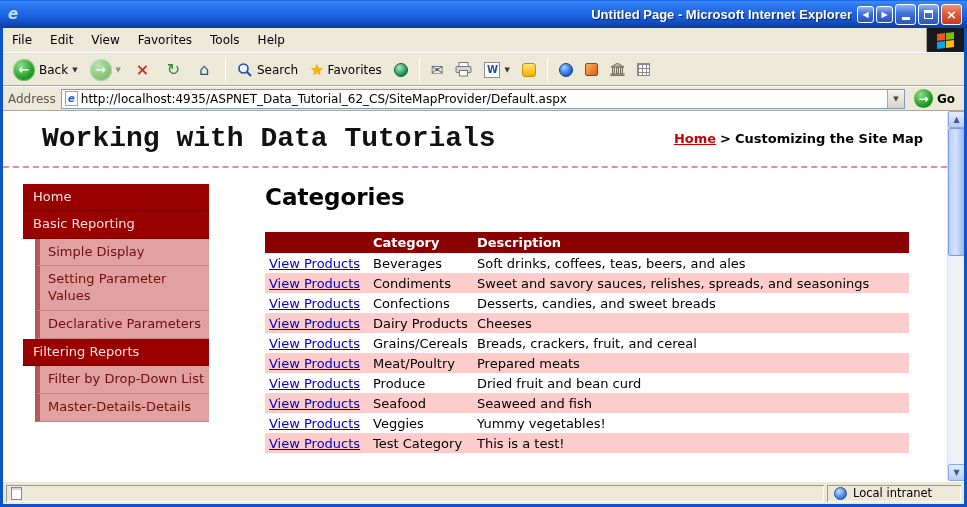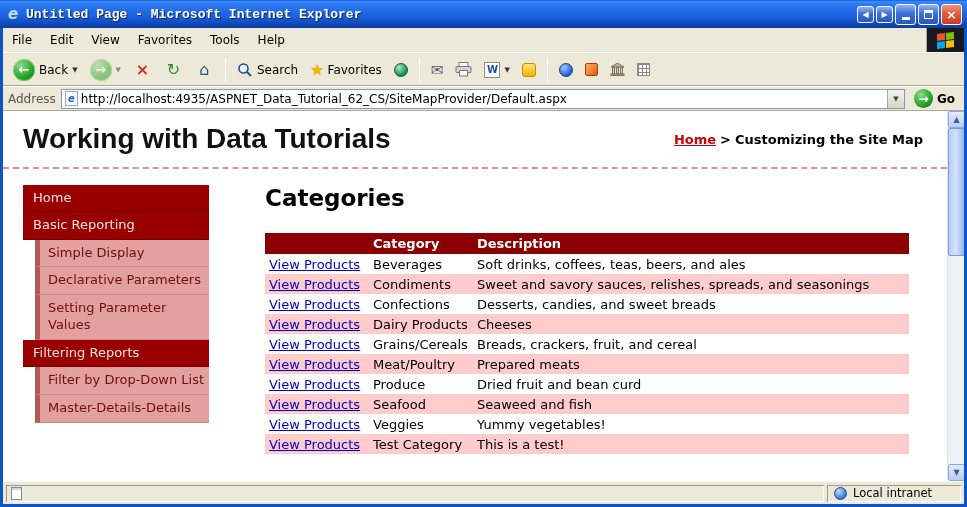--- a/index.html
+++ b/index.html
@@ -15,21 +15,21 @@
 
   
   .titlebar {
     height: 28px; flex: 0 0 28px;
     background: linear-gradient(180deg,#0A59E8 0%,#3F8CF5 6%,#2D7BF2 14%,#1A5FE0 60%,#1048B8 86%,#0B3E9F 100%);
     display: flex; align-items: center; padding: 0 5px; gap: 5px;
     margin-left: -3px; margin-right: -3px;
   }
   .ie-ico { font-style: italic; font-weight: bold; font-size: 15px; color: #BFE0FF; width: 16px; text-align: center; }
   .win-title { flex: 1; color: #fff; font-weight: bold; font-size: 13px; text-shadow: 1px 1px 1px rgba(0,0,0,.6);
-               white-space: nowrap; overflow: hidden; font-family: Liberation Mono, monospace; }
+               white-space: nowrap; overflow: hidden; font-family: Liberation Sans, sans-serif; text-align: right; }
   .winbtns { display: flex; gap: 2px; align-items: center; }
   .wbtn {
     width: 21px; height: 21px; border-radius: 3px;
     border: 1px solid #fff;
     background: linear-gradient(180deg,#8FB4F4 0%,#3E6FD6 45%,#2A58BC 100%);
     color: #fff; font-size: 8px; display: flex; align-items: center; justify-content: center; cursor: pointer;
   }
   .wbtn.narrow { width: 17px; height: 17px; }
   .wbtn.close { background: linear-gradient(180deg,#F0927C 0%,#E25C3C 45%,#C83C1E 100%); font-size: 13px; font-weight: bold; }
   .glyph-min { width: 8px; height: 3px; background: #fff; margin-top: 9px; }
@@ -96,21 +96,21 @@
 
   
   .viewport { flex: 1; position: relative; background: #fff; overflow: hidden; }
   .pagearea { position: absolute; left: 0; top: 0; right: 17px; bottom: 0; overflow: hidden; background: #fff; }
 
   .page-header {
     display: flex; justify-content: space-between; align-items: center;
     padding: 12px 24px 12px 20px;
     border-bottom: 2px dashed #E08CAA;
   }
-  .page-title { font-family: Liberation Sans, sans-serif; font-size: 28px; font-weight: 600; color: #111; letter-spacing: 0; }
+  .page-title { font-family: Liberation Mono, monospace; font-size: 28px; font-weight: 600; color: #111; letter-spacing: 0; margin-left: 19px; }
   .breadcrumb { font-size: 13px; font-weight: bold; white-space: nowrap; }
   .breadcrumb a { color: #CC0000; text-decoration: underline; cursor: pointer; }
   .breadcrumb .sep { color: #000; margin: 0 4px; }
   .breadcrumb b { color: #000; }
 
   .content-row { display: flex; align-items: flex-start; padding-top: 16px; }
 
   
   .sidebar { width: 186px; margin-left: 20px; flex: 0 0 186px; font-size: 13px; }
   .nav-parent {
@@ -303,22 +303,22 @@
           <a>Home</a><span class="sep">&gt;</span><b>Customizing the Site Map</b>
         </div>
       </div>
 
       <div class="content-row">
 
         <nav class="sidebar">
           <div class="nav-parent">Home</div>
           <div class="nav-parent">Basic Reporting</div>
           <div class="nav-child">Simple Display</div>
+          <div class="nav-child">Setting Parameter Values</div>
           <div class="nav-child">Declarative Parameters</div>
-          <div class="nav-child">Setting Parameter Values</div>
           <div class="nav-parent">Filtering Reports</div>
           <div class="nav-child">Filter by Drop-Down List</div>
           <div class="nav-child">Master-Details-Details</div>
         </nav>
 
         <div class="main">
           <div class="main-heading">Categories</div>
 
           <table class="cat-table">
             <thead>

